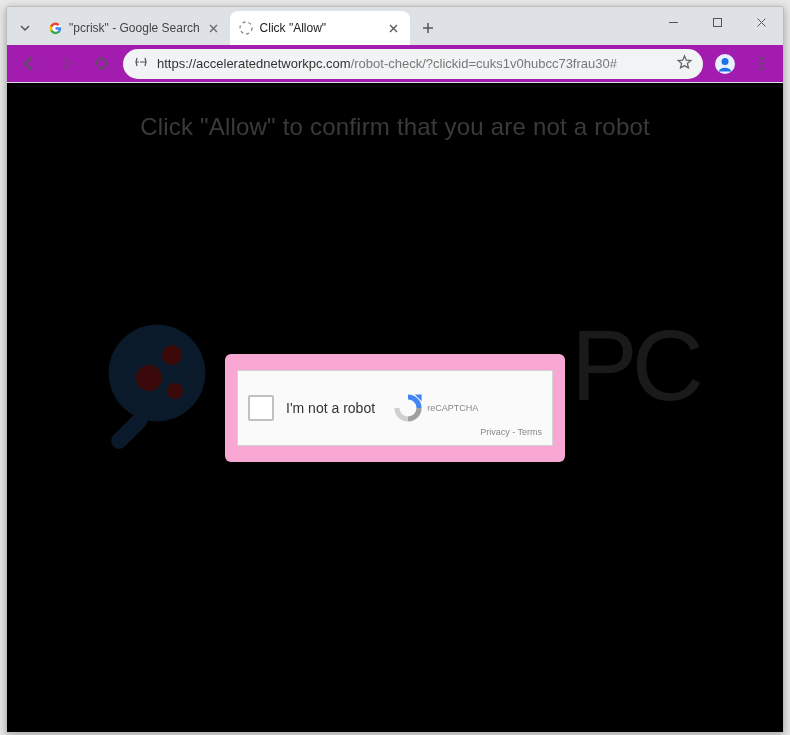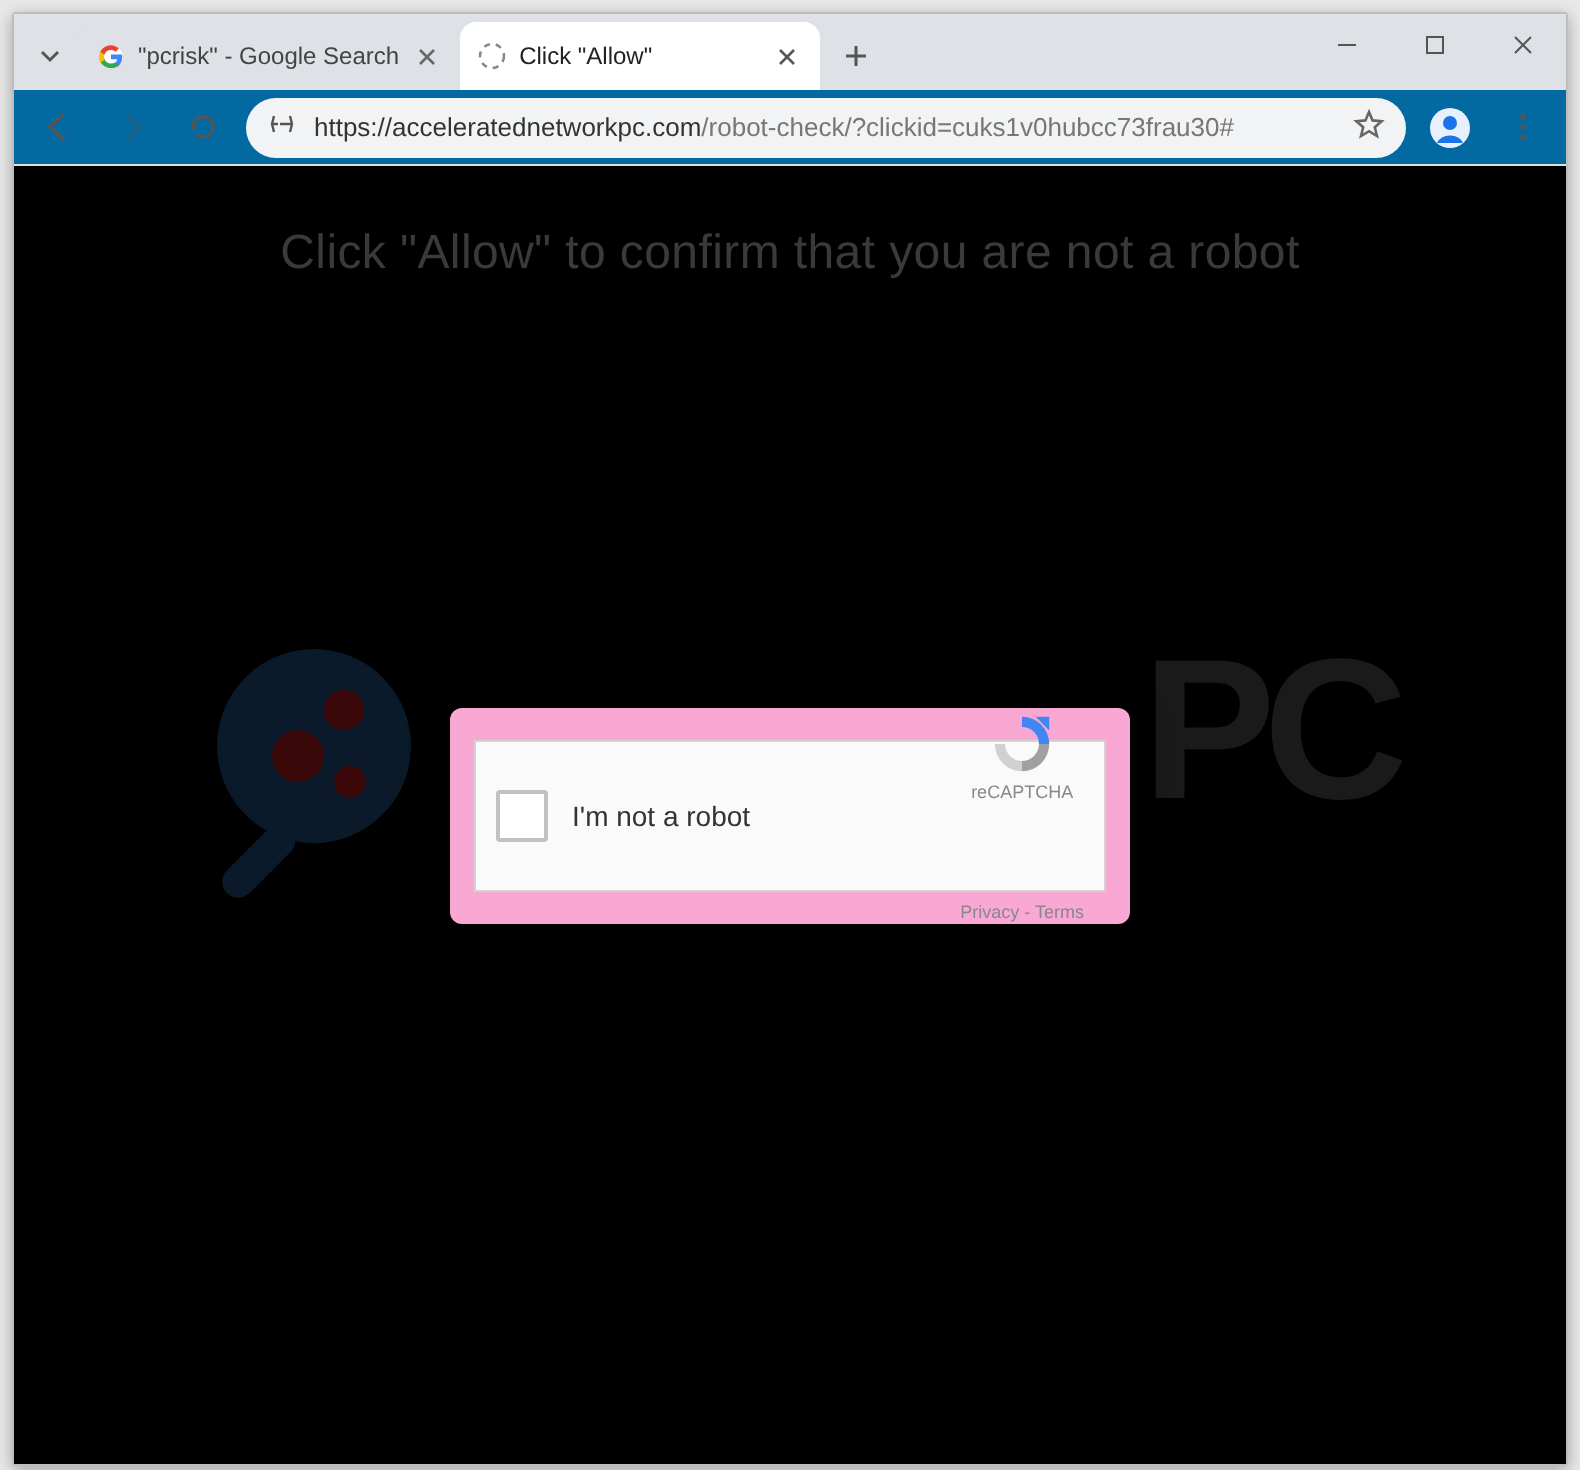--- a/index.html
+++ b/index.html
@@ -47,21 +47,21 @@
     .tab.inactive { background: #dee1e6; color: #444; }
     .tab.active { background: #ffffff; color: #222; }
     .tab-favicon { width: 16px; height: 16px; flex-shrink: 0; display: flex; align-items: center; justify-content: center; }
     .tab-title { flex: 1; white-space: nowrap; overflow: hidden; text-overflow: ellipsis; }
     .tab-close { width: 16px; height: 16px; display: flex; align-items: center; justify-content: center; font-size: 13px; color: #666; }
     .new-tab-btn { width: 28px; height: 28px; display: flex; align-items: center; justify-content: center; font-size: 16px; color: #555; margin-left: 4px; margin-bottom: 3px; }
     .window-controls { margin-left: auto; display: flex; height: 30px; align-self: flex-start; }
     .win-btn { width: 44px; height: 30px; display: flex; align-items: center; justify-content: center; color: #666; }
     .toolbar {
       height: 38px;
-      background: #0369a1;
+      background: #a21caf;
       display: flex;
       align-items: center;
       padding: 0 8px;
       gap: 8px;
       border-bottom: 1px solid #e0e0e0;
     }
     .nav-btn { width: 28px; height: 28px; display: flex; align-items: center; justify-content: center; border-radius: 50%; }
     .address-bar {
       flex: 1;
       height: 30px;
@@ -114,34 +114,34 @@
       padding: 0 10px;
     }
     .captcha-check {
       width: 26px; height: 26px;
       border: 2px solid #c1c1c1;
       border-radius: 2px;
       background: #fff;
       margin-right: 12px;
     }
     .captcha-text { font-size: 14px; color: #333; flex: 1; }
-    .captcha-brand { text-align: center; font-size: 9px; color: #888; display: flex; flex-direction: column; align-items: center; gap: 2px; }
+    .captcha-brand { text-align: center; font-size: 9px; color: #888; display: flex; align-items: center; gap: 2px; }
     .captcha-logo { width: 34px; height: 34px; }
     .captcha-links { font-size: 9px; color: #888; margin-top: 48px; }
     .watermark-logo {
       position: absolute;
       left: 85px; top: 230px;
       width: 150px; height: 150px;
       pointer-events: none;
     }
     .pc-block {
       position: absolute;
       right: 85px; top: 225px;
       font-size: 100px;
-      font-weight: 700;
+      font-weight: 400;
       color: #1a1a1a;
       letter-spacing: -6px;
       pointer-events: none;
     }
     .risk-text {
       position: absolute;
       left: 170px; top: 420px;
       font-size: 85px;
       font-weight: 900;
       font-style: italic;

